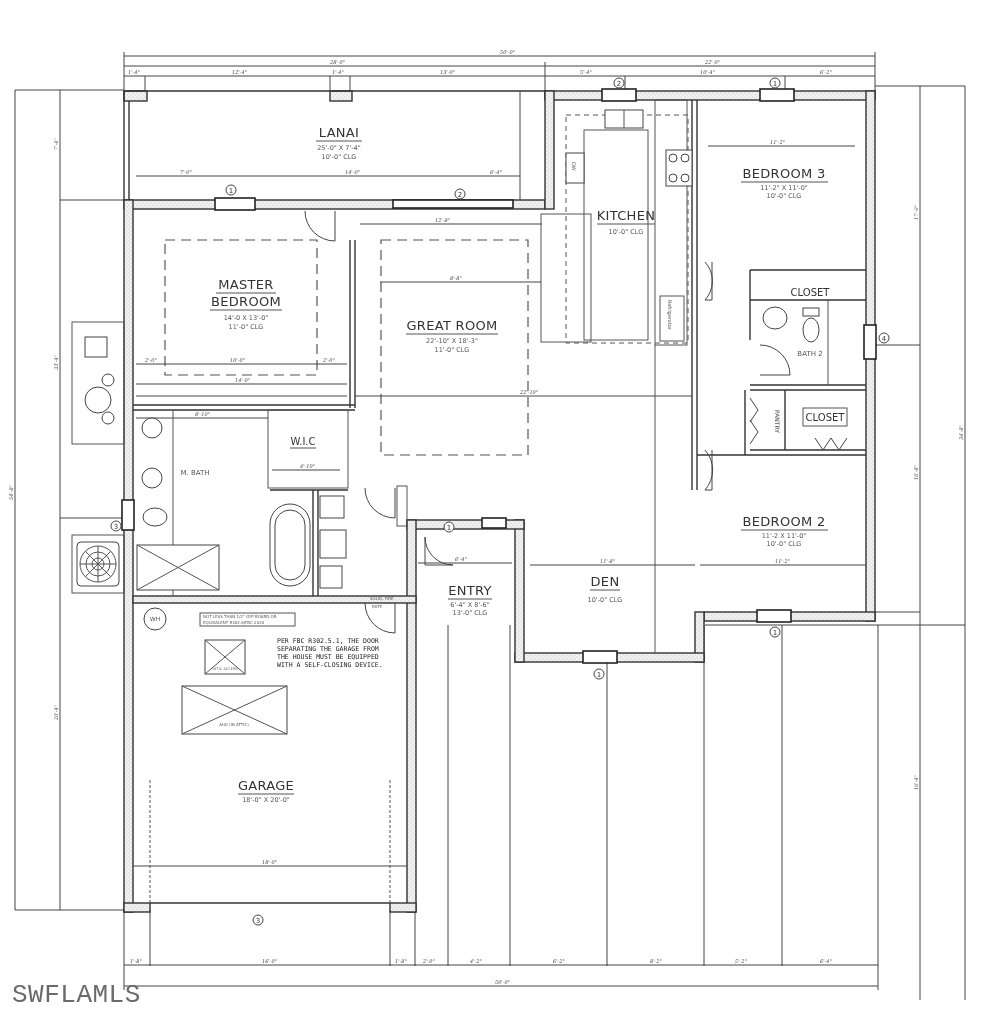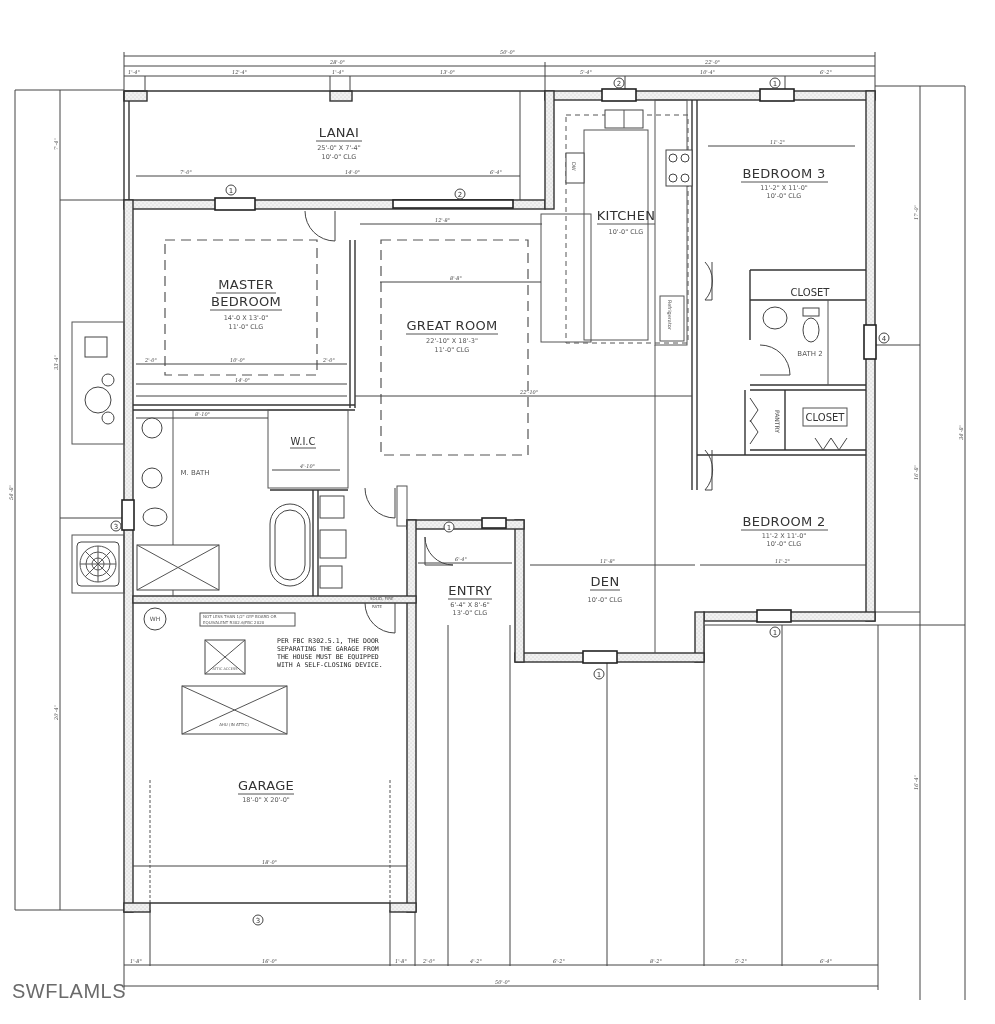--- a/index.html
+++ b/index.html
@@ -14,21 +14,21 @@
   .room { font-family: "DejaVu Sans", sans-serif; font-size: 13px; fill: #333; letter-spacing: 0.3px; }
   .room-sm { font-family: "DejaVu Sans", sans-serif; font-size: 10px; fill: #333; }
   .sub { font-family: "DejaVu Sans", sans-serif; font-size: 6.5px; fill: #555; }
   .tiny { font-family: "DejaVu Sans", sans-serif; font-size: 5px; fill: #555; }
   .note { font-family: "DejaVu Sans Mono", monospace; font-size: 6.5px; fill: #222; }
   .tag { fill: #fff; stroke: #444; stroke-width: 1; }
   .tagt { font-size: 7px; fill: #333; font-family: "DejaVu Sans", sans-serif; }
   .win { fill: #fff; stroke: #222; stroke-width: 1.6; }
   .door { fill: none; stroke: #444; stroke-width: 1; }
   .fixture { fill: #fff; stroke: #444; stroke-width: 1; }
-  .watermark { position: absolute; left: 12px; top: 980px; font-family: Liberation Sans, sans-serif; font-size: 20px; color: #6a6a6a; letter-spacing: 0.5px; }
+  .watermark { position: absolute; left: 12px; top: 980px; font-family: Liberation Mono, monospace; font-size: 26px; color: #6a6a6a; letter-spacing: 0.5px; }
 </style>
 </head>
 <body>
 
 <svg width="995" height="1024" viewBox="0 0 995 1024">
   <defs>
     <pattern id="hatch" patternUnits="userSpaceOnUse" width="4" height="4">
       <rect width="4" height="4" fill="#f1f1f1"></rect>
       <circle cx="1" cy="1" r="0.5" fill="#bbb"></circle>
       <circle cx="3" cy="3" r="0.5" fill="#bbb"></circle>

